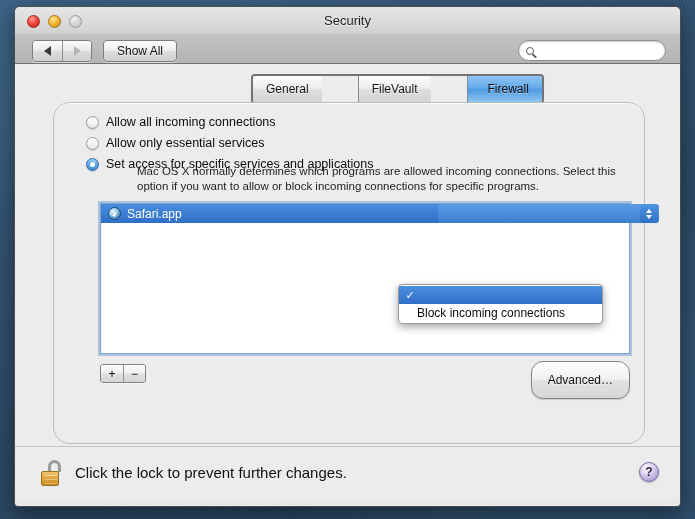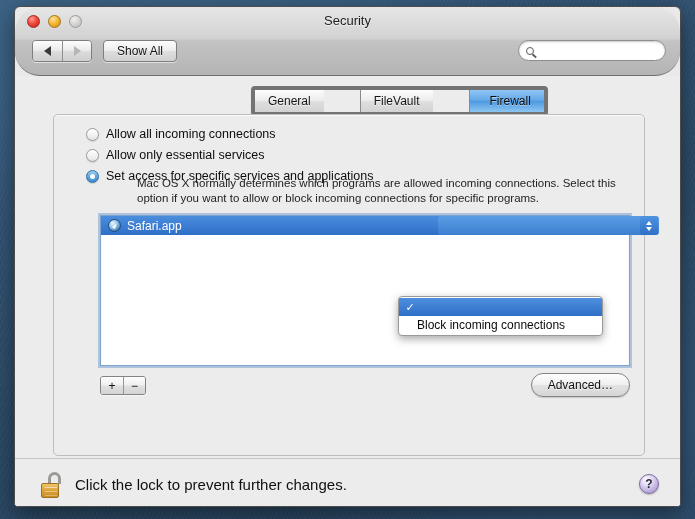--- a/index.html
+++ b/index.html
@@ -26,24 +26,23 @@
     border-radius: 6px 6px 4px 4px;
     background: #e9e9e9;
     border: 1px solid #4c4c4c;
     box-shadow: 0 7px 22px rgba(0,0,0,0.45);
     overflow: hidden;
   }
 
   
   .titlebar {
     position: relative;
-    height: 69px;
+    height: 57px;
     background: linear-gradient(to bottom, #e6e6e6 0%, #d2d2d2 46%, #c3c3c3 50%, #b4b4b4 100%);
     border-bottom: 1px solid #6f6f6f;
-    border-radius: 25px;
   }
   .title-text {
     position: absolute;
     top: 6px; left: 0; right: 0;
     text-align: center;
     font-size: 13px;
     color: #1d1d1d;
     text-shadow: 0 1px 0 rgba(255,255,255,0.65);
   }
   .lights { position: absolute; left: 12px; top: 8px; display: flex; gap: 8px; }
@@ -126,21 +125,21 @@
     position: relative;
     height: 434px;
     background: #ececec;
   }
 
   
   .tabs {
     position: absolute; left: 236px; top: 10px;
     display: flex;
     height: 30px;
-    border: 4px solid #737373;
+    border: 2px solid #737373;
     border-radius: 4px;
     overflow: hidden;
     box-shadow: 0 1px 1px rgba(0,0,0,0.16);
   }
   .tab {
     display: flex; align-items: center; justify-content: center;
     padding: 0 13px;
     font-size: 12px; color: #151515;
     background: linear-gradient(to bottom, #fcfcfc 0%, #ededed 47%, #dedede 53%, #d3d3d3 100%);
     text-shadow: 0 1px 0 rgba(255,255,255,0.6);
@@ -153,21 +152,21 @@
     padding-left: 20px;
   }
 
   
   .panel {
     position: absolute;
     left: 38px; top: 38px;
     width: 592px; height: 342px;
     background: #ececec;
     border: 1px solid #bdbdbd;
-    border-radius: 5px;
+    border-radius: 17px;
     box-shadow: inset 0 1px 0 rgba(255,255,255,0.75);
   }
 
   
   .radio-row {
     position: absolute;
     display: flex; align-items: center;
     font-size: 12.5px; color: #0d0d0d;
   }
   .radio {
@@ -299,21 +298,21 @@
     width: 22px;
     display: flex; align-items: center; justify-content: center;
     font-size: 12px; color: #101010;
     background: linear-gradient(to bottom, #fdfdfd 0%, #efefef 48%, #e0e0e0 52%, #d4d4d4 100%);
   }
   .ar-btn + .ar-btn { border-left: 1px solid #949494; }
 
   .advanced-btn {
     position: absolute;
     right: 14px; top: 258px;
-    height: 24px; padding: 0 16px;
+    height: 38px; padding: 0 16px;
     display: flex; align-items: center;
     font-size: 12px; color: #111;
     border: 1px solid #848484;
     border-radius: 12px;
     background: linear-gradient(to bottom, #fefefe 0%, #f0f0f0 48%, #e2e2e2 52%, #d6d6d6 100%);
     box-shadow: 0 1px 1px rgba(0,0,0,0.16);
     text-shadow: 0 1px 0 rgba(255,255,255,0.6);
   }
 
   

